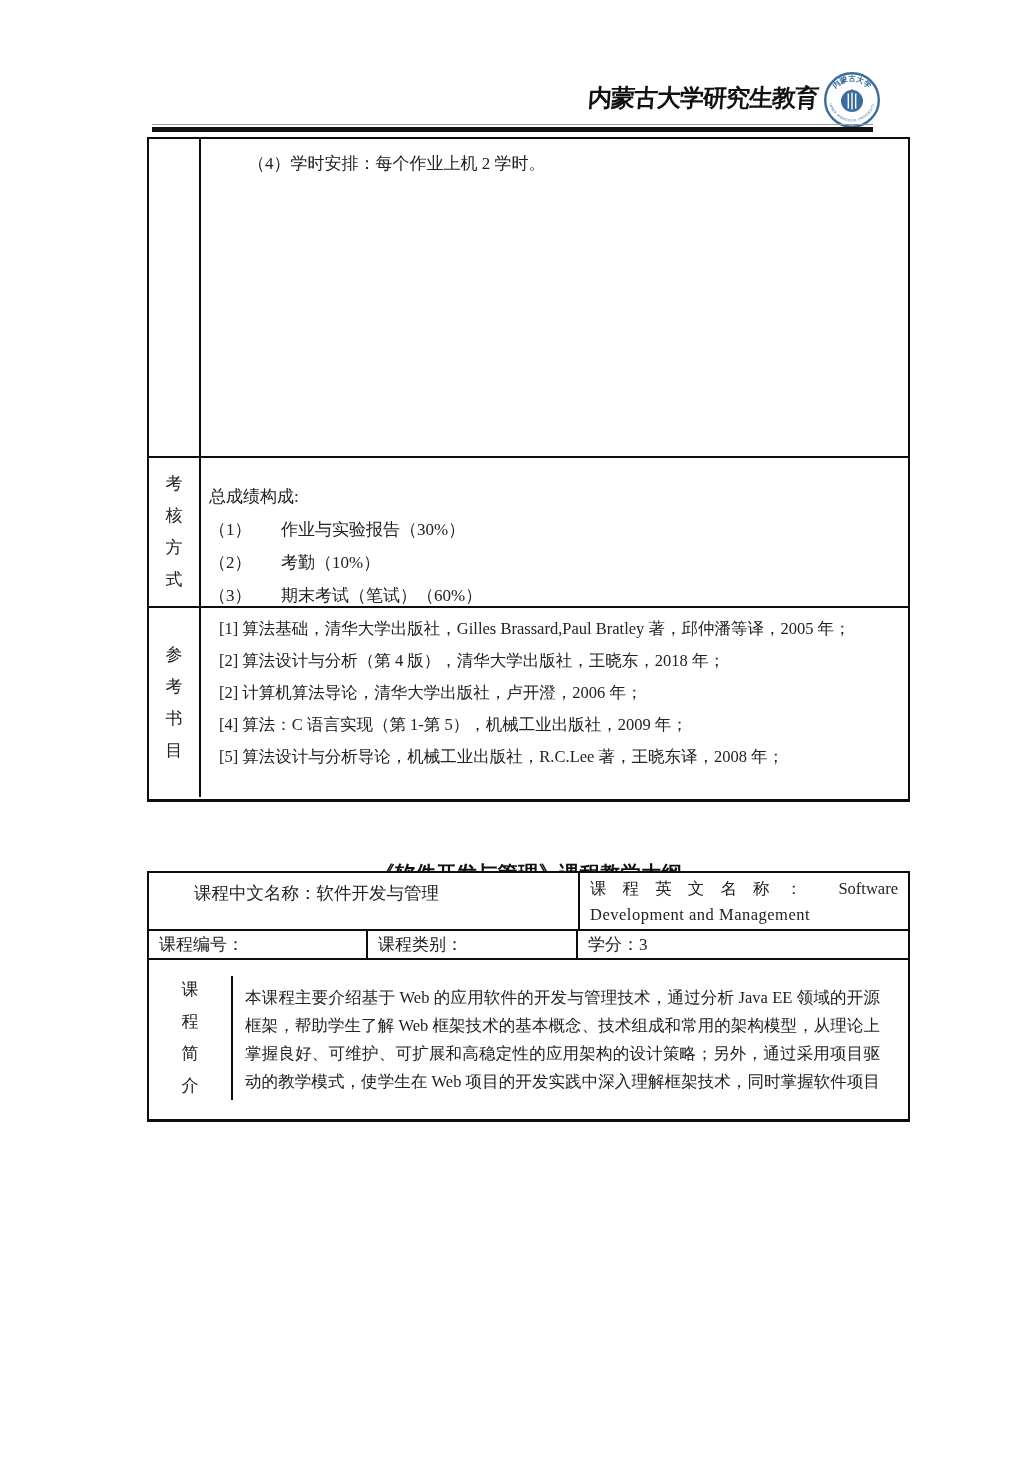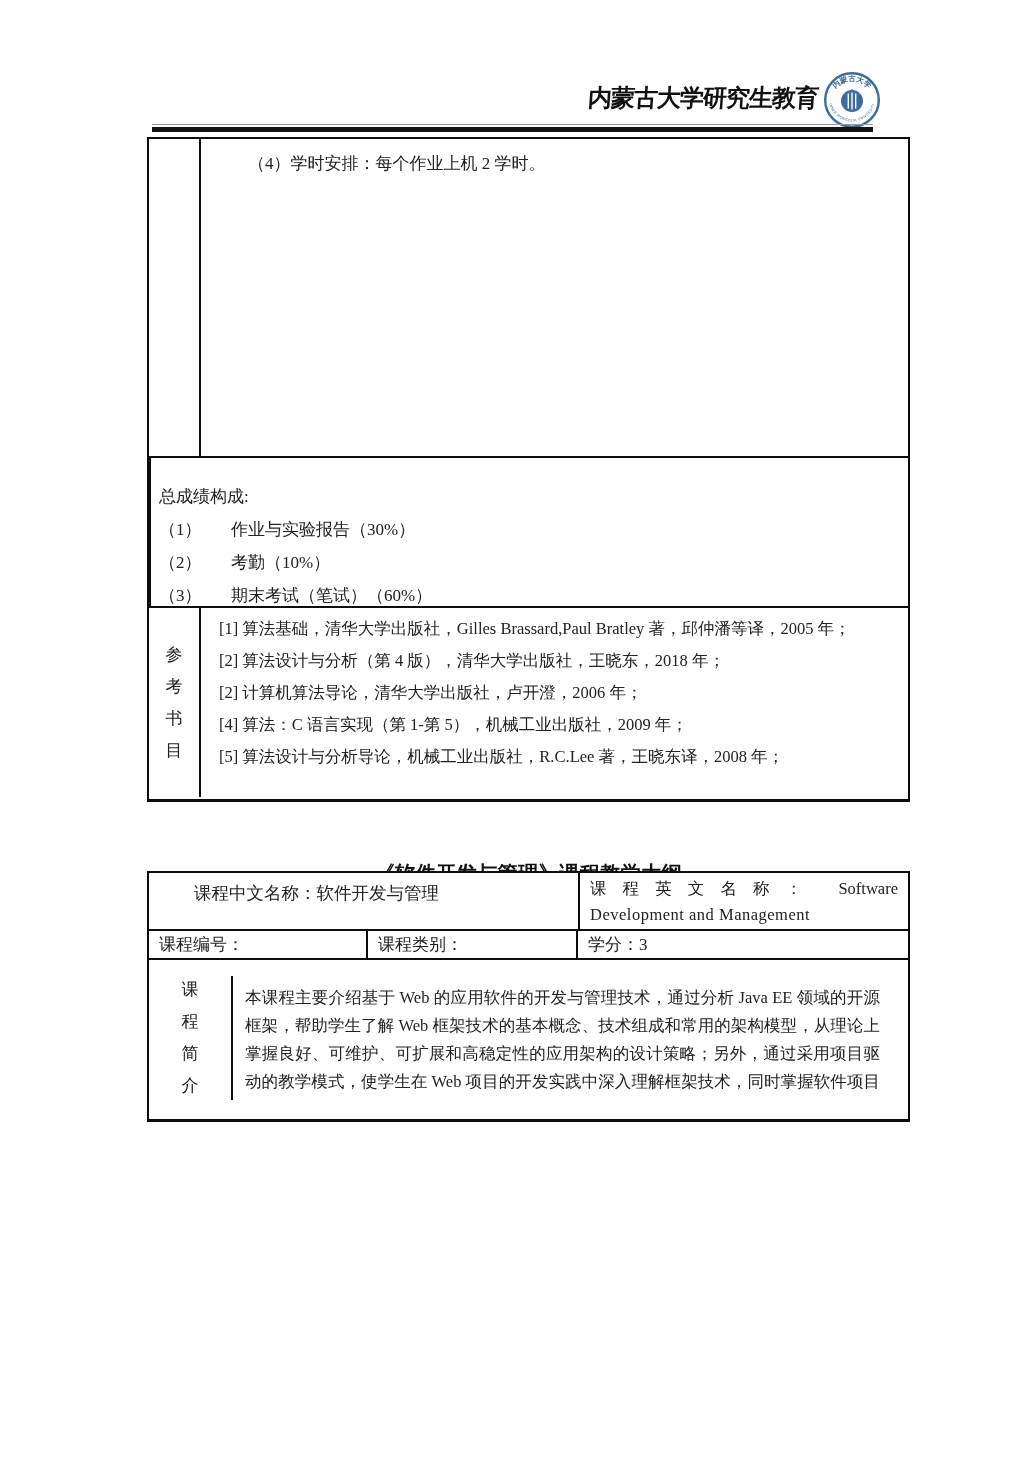--- a/index.html
+++ b/index.html
@@ -93,20 +93,23 @@
   <div class="tbl" id="table1">
 
     <div class="trow t1r1">
       <div class="cell t1c1"></div>
       <div class="cell t1main vline">
         <p class="cont-par">（4）学时安排：每个作业上机 2 学时。</p>
       </div>
     </div>
 
     <div class="trow rowline t1r2">
+      <div class="cell t1c1 vlabel">
+        <div class="stack">考核方式</div>
+      </div>
       <div class="cell t1main vline assess">
         <div class="line">总成绩构成:</div>
         <div class="line"><span class="num">（1）</span><span>作业与实验报告（30%）</span></div>
         <div class="line"><span class="num">（2）</span><span>考勤（10%）</span></div>
         <div class="line"><span class="num">（3）</span><span>期末考试（笔试）（60%）</span></div>
       </div>
     </div>
 
     <div class="trow rowline t1r3">
       <div class="cell t1c1 vlabel">

